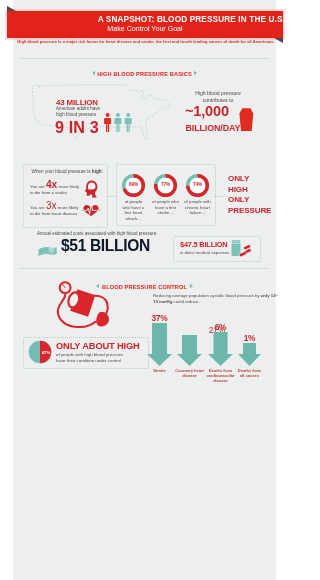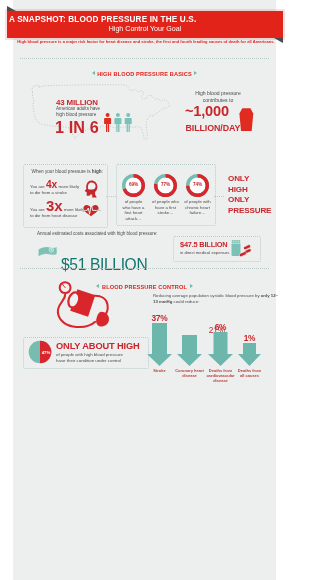--- a/index.html
+++ b/index.html
@@ -7,21 +7,21 @@
        font-family:"Liberation Sans",sans-serif;-webkit-font-smoothing:antialiased;}
   .page{position:absolute;left:13px;top:0;width:263px;height:580px;background:#edefee;}
 
   
   .banner{position:absolute;left:7px;top:11px;width:276px;height:27px;background:#e2231a;
           box-shadow:0 0 0 2px rgba(226,35,26,.14);}
   .banner-fold-l{position:absolute;left:7px;top:6px;width:0;height:0;
           border-left:0 solid transparent;border-bottom:5px solid #4a4a4a;border-right:9px solid transparent;}
   .banner-fold-r{position:absolute;left:274px;top:38px;width:0;height:0;
           border-top:5px solid #4a4a4a;border-left:9px solid transparent;}
-  .banner h1{margin:0;position:absolute;left:2px;top:4px;width:276px;text-align:left;
+  .banner h1{margin:0;position:absolute;left:2px;top:4px;width:276px;text-align:right;
           color:#fff;font-size:8.2px;font-weight:bold;letter-spacing:.15px;}
   .banner h2{margin:0;position:absolute;left:0;top:14px;width:276px;text-align:center;
           color:#fff;font-size:7.1px;font-weight:normal;}
   .lede{position:absolute;left:16px;top:39px;width:260px;text-align:center;
         color:#e2231a;font-size:4.05px;font-weight:bold;letter-spacing:.015px;line-height:6px;}
 
   
   .hrule{position:absolute;left:20px;width:249px;height:0;
          border-top:1px dotted #b7c9c6;}
   .sechead{position:absolute;text-align:center;color:#e2231a;font-weight:bold;}
@@ -42,38 +42,38 @@
   .rlbl{position:absolute;color:#c9262c;font-weight:bold;}
 </style>
 </head>
 <body>
 
 <div class="page"></div>
 
 <div class="banner-fold-l"></div>
 <div class="banner">
   <h1>A SNAPSHOT: BLOOD PRESSURE IN THE U.S.</h1>
-  <h2>High Control Your Goal</h2>
+  <h2>Make Control Your Goal</h2>
 </div>
 <div class="banner-fold-r"></div>
 <div class="lede">High blood pressure is a major risk factor for heart disease and stroke, the first and fourth leading causes of death for all Americans.</div>
 
 <div class="hrule" style="top:58px"></div>
 <div class="sechead" style="left:13px;top:64px;width:263px">
   <span class="tri l"></span><span class="t">HIGH BLOOD PRESSURE BASICS</span><span class="tri r"></span>
 </div>
 
 <svg class="abs" style="left:27px;top:83px;width:146px;height:62px" viewBox="0 0 146 62">
   <path d="M5.5,9 L5,4.5 L8,2.8 L12.5,2.6 L12.5,5 L14.5,3 L22,2.6 L40,2.2 L62,1.8 L84,1.7 L99,2 L101.5,5 L104,8 L108,6.5 L111,9 L115,7.5 L117,11 L114,13.5 L116,16 L120,15 L122,12 L125,13 L128,16.5 L131,15.5 L134,18 L138,16.5 L141,19 L143,22.5 L139,25.5 L136,25 L133,28 L129,30.5 L126,33 L123,32 L121,35 L119.5,38.5 L119,42 L119.5,46 L120,50 L120.5,54 L119,57 L117,55 L116,51 L115,47 L113,44 L110,43.5 L107,44.5 L104,43.5 L101,45 L98,43.5 L95,45 L92,43.5 L88,45 L84,43.5 L80,44.5 L76,43 L72,44.5 L68,43 L64,44.5 L60,46.5 L56,48.5 L53,50.5 L50,53 L48,56 L46,52 L44,48 L42,45 L38,44 L32,43.5 L26,43 L20,42.2 L15,41.2 L11,39.5 L8.5,36 L7.5,31.5 L6.5,27 L5.8,22.5 L6.8,18 L5.5,13.5 Z" fill="none" stroke="#b6ceca" stroke-width="0.9" stroke-dasharray="1.2 1.5" stroke-linejoin="round"></path>
 </svg>
 
 <div class="s1-big" style="left:56px;top:98px;font-size:7.9px;letter-spacing:-.15px">43 MILLION</div>
 <div class="s1-sub" style="left:56px;top:106px;font-size:4.6px">American adults have</div>
 <div class="s1-sub" style="left:56px;top:112px;font-size:4.6px">high blood pressure</div>
-<div class="s1-big" style="left:55px;top:118px;font-size:16.2px;letter-spacing:.1px">1 IN 6</div>
+<div class="s1-big" style="left:55px;top:118px;font-size:16.2px;letter-spacing:.1px">9 IN 3</div>
 
 <svg class="abs" style="left:104px;top:113px;width:30px;height:19px" viewBox="0 0 30 19">
   <g>
     <circle cx="3.6" cy="2.1" r="2.0" fill="#e02b20"></circle>
     <path d="M1.0,5.0 h5.2 a0.9,0.9 0 0 1 0.9,0.9 v5.1 h-1.9 v7.9 h-1.3 v-7.9 h-0.6 v7.9 h-1.3 v-7.9 h-1.9 v-5.1 a0.9,0.9 0 0 1 0.9,-0.9 z" fill="#e02b20"></path>
   </g>
   <g transform="translate(10.3,0)">
     <circle cx="3.6" cy="2.1" r="2.0" fill="#7cc1b7"></circle>
     <path d="M1.0,5.0 h5.2 a0.9,0.9 0 0 1 0.9,0.9 v5.1 h-1.9 v7.9 h-1.3 v-7.9 h-0.6 v7.9 h-1.3 v-7.9 h-1.9 v-5.1 a0.9,0.9 0 0 1 0.9,-0.9 z" fill="#7cc1b7"></path>
   </g>
@@ -96,21 +96,21 @@
 <div class="abs" style="left:106px;top:196px;width:10px;height:0;border-top:1px dotted #b9cdcb"></div>
 <div class="abs" style="left:214px;top:196px;width:10px;height:0;border-top:1px dotted #b9cdcb"></div>
 
 <div class="abs" style="left:31.5px;top:168.5px;font-size:4.65px;color:#4a4a4a"><span>When your blood pressure is </span><b>high</b><span>:</span></div>
 
 <div class="abs" style="left:30px;top:182px;font-size:4.3px;color:#4a4a4a;line-height:6.4px">
   <span>You are</span><span style="font-size:10.2px;font-weight:bold;color:#c9262c;letter-spacing:-.2px;margin:0 1.6px 0 1.4px">4x</span><span>more likely</span><br>
   <span>to die from a stroke</span>
 </div>
 <div class="abs" style="left:30px;top:203px;font-size:4.3px;color:#4a4a4a;line-height:6.4px">
-  <span>You are</span><span style="font-size:15px;font-weight:bold;color:#c9262c;letter-spacing:-.2px;margin:0 1.6px 0 1.4px">3x</span><span>more likely</span><br>
+  <span>You are</span><span style="font-size:10px;font-weight:normal;color:#c9262c;letter-spacing:-.2px;margin:0 1.6px 0 1.4px">3x</span><span>more likely</span><br>
   <span>to die from heart disease</span>
 </div>
 
 <svg class="abs" style="left:84px;top:180px;width:14px;height:18px" viewBox="0 0 14 18">
   <path d="M7.2,0.6 C10.8,0.6 13.4,3.3 13.4,7.0 C13.4,9.0 12.5,10.8 11.1,12.0 L11.1,14.4 L12.8,17.4 L8.2,17.4 L8.2,14.6 L6.4,14.6 L5.4,15.8 L2.7,15.8 L2.7,12.3 L0.6,11.0 L2.3,9.0 C1.7,4.6 3.7,0.6 7.2,0.6 Z" fill="#c9262c"></path>
   <path d="M7.3,2.4 C9.8,2.4 11.6,4.1 11.6,6.3 C11.6,8.3 10.1,9.6 8.2,9.6 L5.6,9.6 C4.5,9.6 3.9,8.9 3.9,7.8 C3.9,4.8 4.9,2.4 7.3,2.4 Z" fill="#eff1f0"></path>
 </svg>
 <svg class="abs" style="left:81px;top:203px;width:20px;height:14px" viewBox="0 0 20 14">
   <path d="M10,13.2 C7,10.8 2.4,8.4 2.4,5.3 C2.4,3.4 3.8,2.1 5.6,2.1 C7.3,2.1 8.8,3.1 10,4.6 C11.2,3.1 12.7,2.1 14.4,2.1 C16.2,2.1 17.6,3.4 17.6,5.3 C17.6,8.4 13,10.8 10,13.2 Z" fill="#c9262c"></path>
   <path d="M0,7.4 L6.2,7.4 L7.3,5.0 L8.6,11.2 L10.4,0.6 L11.6,7.4 L20,7.4" fill="none" stroke="#eff1f0" stroke-width="0.95" stroke-linejoin="round"></path>
@@ -148,21 +148,21 @@
 failure…</div>
   </div>
 
 <div class="abs" style="left:37px;top:231px;font-size:4.5px;color:#4a4a4a">Annual estimated costs associated with high blood pressure:</div>
 <svg class="abs" style="left:37px;top:244px;width:21px;height:16px" viewBox="0 0 21 16">
   <path d="M1.6,9.2 C4.8,6.4 9.5,6.0 13.4,7.0 C16.0,7.7 18.2,7.6 19.6,6.6 L19.6,10.0 C18.2,11.0 16.0,11.1 13.4,10.4 C9.5,9.4 4.8,9.8 1.6,12.6 Z" fill="#86c4ba"></path>
   <path d="M1.6,5.6 C4.8,2.8 9.5,2.4 13.4,3.4 C16.0,4.1 18.2,4.0 19.6,3.0 L19.6,8.2 C18.2,9.2 16.0,9.3 13.4,8.6 C9.5,7.6 4.8,8.0 1.6,10.8 Z" fill="#7cc1b7"></path>
   <circle cx="14.4" cy="5.8" r="2.3" fill="none" stroke="#e4f0ee" stroke-width="0.7"></circle>
   <text x="14.4" y="7.4" font-size="3.6" fill="#e4f0ee" text-anchor="middle" font-family="Liberation Sans, sans-serif" font-weight="bold">S</text>
 </svg>
-<div class="abs" style="left:61px;top:256px;font-size:15.6px;font-weight:normal;color:#0f766e;letter-spacing:-.35px">$51 BILLION</div>
+<div class="abs" style="left:61px;top:237px;font-size:15.6px;font-weight:bold;color:#0f172a;letter-spacing:-.35px">$51 BILLION</div>
 
 <div class="dbox" style="left:173px;top:236px;width:86px;height:24px"></div>
 <div class="abs" style="left:180px;top:240px;font-size:7.4px;font-weight:bold;color:#c9262c;letter-spacing:-.2px">$47.5 BILLION</div>
 <div class="abs" style="left:180px;top:249.5px;font-size:4.2px;color:#4a4a4a">in direct medical expenses</div>
 <svg class="abs" style="left:230px;top:239px;width:24px;height:20px" viewBox="0 0 24 20">
   <rect x="1.8" y="1.0" width="8.4" height="3.0" rx="0.4" fill="#87c5bb"></rect>
   <g stroke="#e7f1ef" stroke-width="0.55">
     <path d="M3.5,1.6 v1.8 M5.2,1.6 v1.8 M6.9,1.6 v1.8 M8.6,1.6 v1.8"></path>
   </g>
   <path d="M1.5,4.6 h9.0 v11.2 a1.2,1.2 0 0 1 -1.2,1.2 h-6.6 a1.2,1.2 0 0 1 -1.2,-1.2 z" fill="#7cc1b7"></path>

